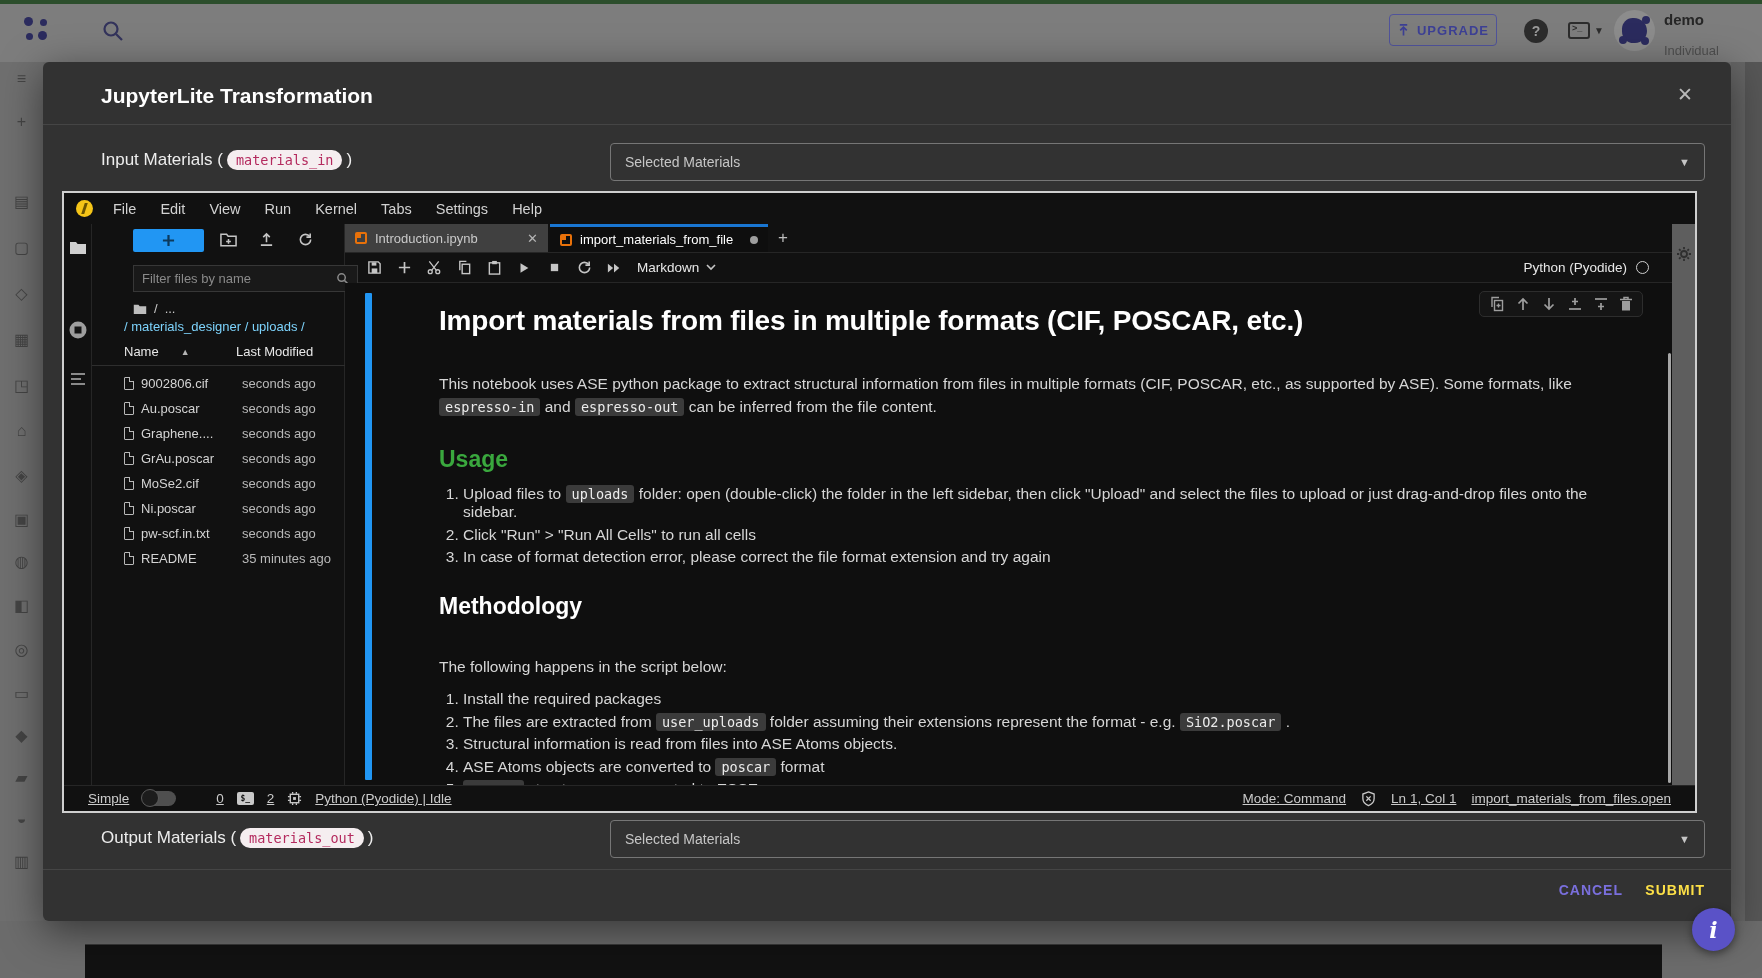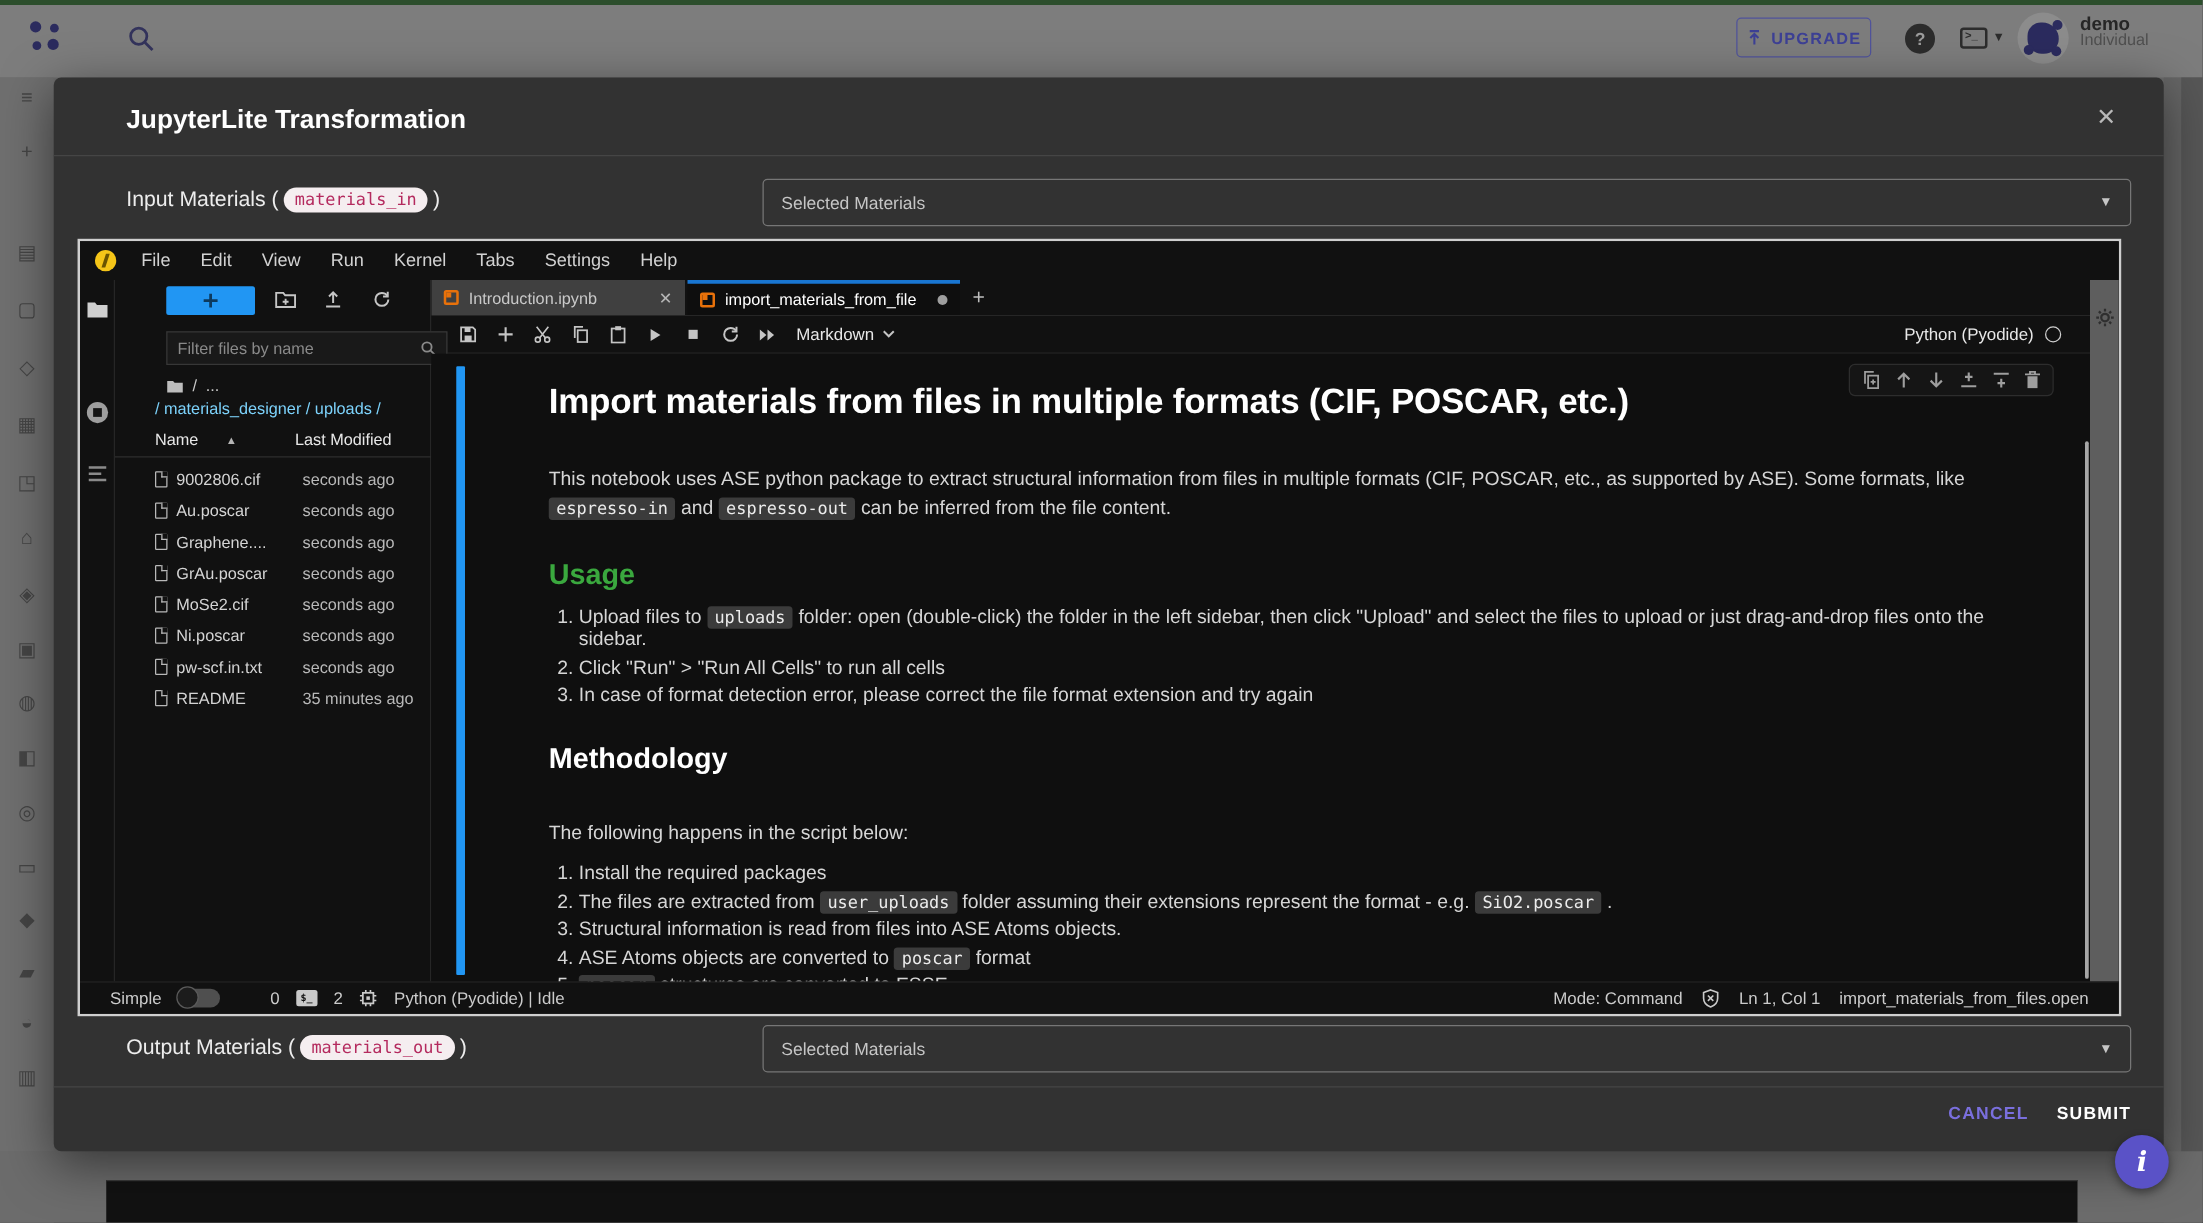--- a/index.html
+++ b/index.html
@@ -19,21 +19,21 @@
     background:#2c2c2c; color:#9c9c9c; font-size:14px; font-weight:bold; display:flex; align-items:center; justify-content:center; }
   .console-btn { position:absolute; left:1568px; top:22px; display:flex; align-items:center; gap:4px; color:#2c2c2c; }
   .console-glyph { width:22px; height:17px; border:2px solid #2c2c2c; border-radius:3px; position:relative; }
   .console-glyph::after { content:">_"; position:absolute; left:2px; top:-1px; font-size:9px; font-weight:bold; color:#2c2c2c; }
   .caret-sm { font-size:10px; color:#2c2c2c; }
   .avatar { position:absolute; left:1614px; top:10px; width:41px; height:41px; border-radius:50%;
     background:#8c8c8c; overflow:hidden; }
   .avatar i { position:absolute; left:8px; top:8px; width:25px; height:25px; border-radius:45% 55% 50% 48%; background:#2b2b5e; }
   .avatar b { position:absolute; width:8px; height:8px; border-radius:50%; background:#2b2b5e; }
   .user-name { position:absolute; left:1664px; top:11px; font-size:15px; font-weight:bold; color:#262626; }
-  .user-plan { position:absolute; left:1664px; top:24px; font-size:13px; color:#4f4f4f; }
+  .user-plan { position:absolute; left:1664px; top:43px; font-size:13px; color:#4f4f4f; }
 
   .left-strip { position:absolute; left:0; top:62px; width:43px; height:916px; background:#6f6f6f; }
   .left-strip .gicon { position:absolute; left:0; width:43px; text-align:center; font-size:16px; color:#454545; }
   .right-strip { position:absolute; left:1731px; top:62px; width:31px; height:916px; background:#666; }
   .right-strip .band { position:absolute; left:14px; top:0; width:17px; height:916px; background:#575757; }
   .bottom-strip { position:absolute; left:0; top:921px; width:1762px; height:57px; background:#6c6c6c; }
   .canvas-panel { position:absolute; left:85px; top:23px; width:1577px; height:34px; background:#121212; border-top:1px solid #3a3a3a; }
 
   
   .modal { position:absolute; left:43px; top:62px; width:1688px; height:859px; background:#323232;
@@ -45,21 +45,21 @@
   .io-label { position:absolute; left:58px; font-size:17px; color:#ededed; display:flex; align-items:center; gap:2px; }
   .io-label.in { top:88px; } .io-label.out { top:766px; }
   .mat-chip { font-family:"DejaVu Sans Mono", monospace; font-size:13.5px; color:#b42a5e; background:#f5eef0;
     border-radius:10px; padding:2px 9px; margin:0 2px; }
   .dd { position:absolute; left:567px; width:1095px; height:38px; border:1px solid #767676; border-radius:4px;
     display:flex; align-items:center; padding:0 14px; color:#c6c6c6; font-size:14px; }
   .dd.in { top:81px; } .dd.out { top:758px; }
   .dd .ddcaret { margin-left:auto; font-size:11px; color:#c6c6c6; }
   .hdiv2 { position:absolute; left:0; top:807px; width:100%; height:1px; background:#454545; }
   .footer-btn { position:absolute; top:820px; font-size:14px; font-weight:bold; letter-spacing:1px; cursor:pointer; }
-  .cancel { right:108px; color:#7a6fdd; } .submit { right:26px; color:#ffffff; }
+  .cancel { right:108px; color:#7a6fdd; } .submit { right:26px; color:#fde047; }
   .info-fab { position:absolute; left:1692px; top:908px; width:43px; height:43px; border-radius:50%;
     background:#5a52c7; box-shadow:0 3px 8px rgba(0,0,0,.45); color:#fff; display:flex; align-items:center;
     justify-content:center; font-family:"DejaVu Serif", serif; font-style:italic; font-weight:bold; font-size:22px; }
 
   
   .jp { position:absolute; left:19px; top:129px; width:1635px; height:622px; background:#111;
     border:2px solid #cfcfcf; display:flex; flex-direction:column; }
   .jp-menubar { height:31px; display:flex; align-items:center; padding-left:10px; background:#111; flex:0 0 31px; }
   .jp-logo { width:17px; height:17px; border-radius:50%; background:#f5c518; margin:0 8px 0 2px; position:relative; }
   .jp-logo::after { content:""; position:absolute; left:7px; top:3px; width:3px; height:11px; background:#6b5400; transform:skewX(-18deg); }
@@ -120,21 +120,21 @@
   .nb-content h2.green { color:#3aa83e; }
   .nb-content ol { margin:12px 0 0 24px; font-size:15.5px; }
   .nb-content li { margin-bottom:4.5px; line-height:18px; }
   .nb-content code, .nb-content li code { font-family:"DejaVu Sans Mono", monospace; font-size:13.5px;
     background:#3b3b3b; color:#ececec; border-radius:3px; padding:1px 6px; }
 
   .jp-rgutter { position:absolute; right:0; top:0; bottom:0; width:23px; background:#5e5e5e; }
   .jp-rgutter .gear { margin:22px auto 0; display:block; width:16px; }
 
   .jp-status { height:26px; display:flex; align-items:center; background:#111; border-top:1px solid #262626;
-    color:#cbcbcb; font-size:13.5px; flex:0 0 26px; padding:0 24px; }
+    color:#cbcbcb; font-size:13.5px; flex:0 0 26px; padding:0 24px;text-decoration:underline; }
   .st-left { display:flex; align-items:center; gap:13px; }
   .st-right { margin-left:auto; display:flex; align-items:center; gap:15px; }
   .toggle { width:34px; height:15px; border-radius:8px; background:#4f4f4f; position:relative; cursor:pointer; }
   .toggle i { position:absolute; left:-1px; top:-2px; width:18px; height:18px; border-radius:50%; background:#1c1c1c; border:1px solid #5a5a5a; }
   .term-chip { width:17px; height:13px; background:#c9c9c9; border-radius:2px; color:#111; font-size:8px;
     font-weight:bold; font-family:"DejaVu Sans Mono", monospace; display:flex; align-items:center; justify-content:center; }
 
   svg { display:block; }
 </style>
 </head>

